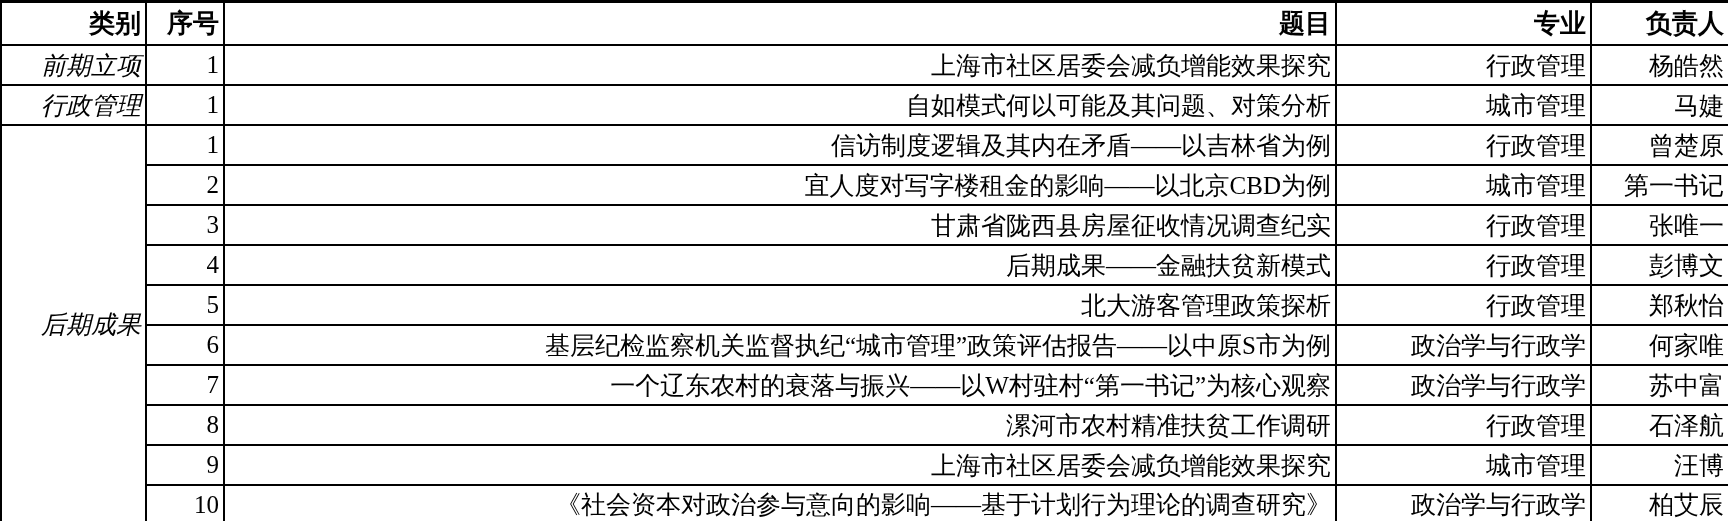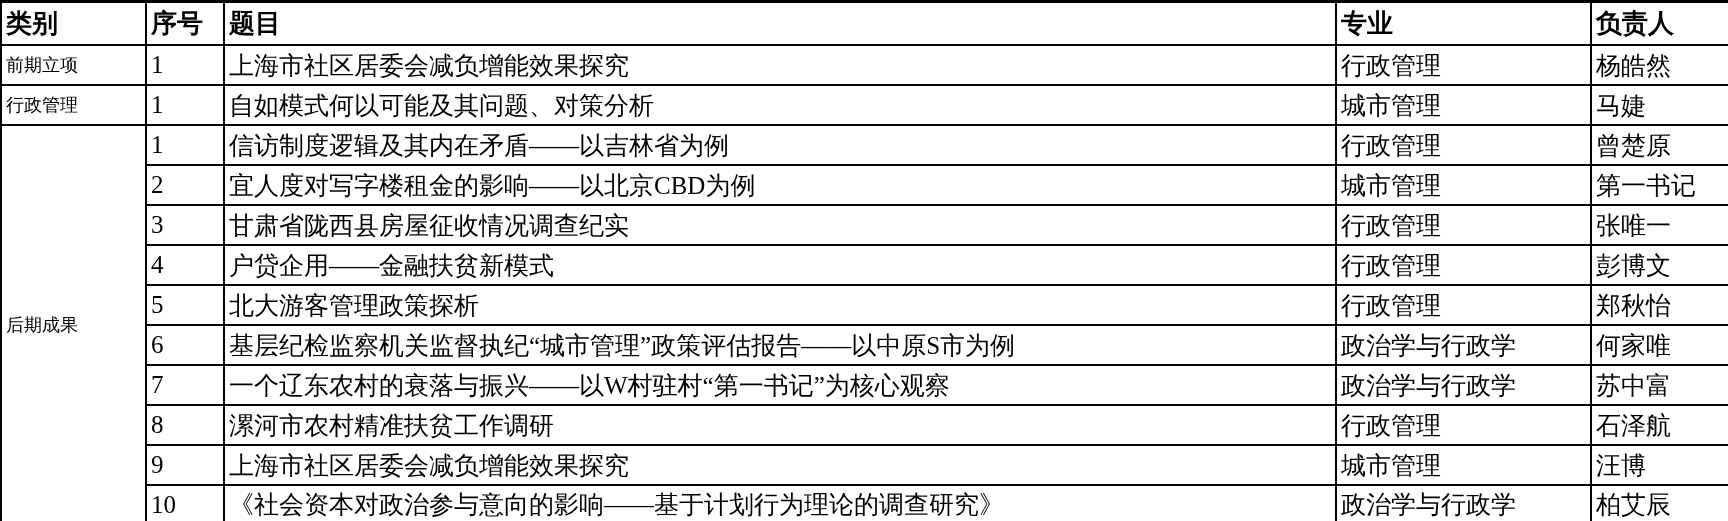--- a/index.html
+++ b/index.html
@@ -19,40 +19,41 @@
     width: 1728px;
     height: 521px;
     font-family: "Liberation Serif", "DejaVu Serif", serif;
     font-size: 25px;
     color: #000000;
     background: #ffffff;
   }
   table.project-table th,
   table.project-table td {
     border: 2px solid #000000;
-    text-align: left;
+    text-align: right;
     vertical-align: middle;
     padding: 0 4px;
     overflow: hidden;
     white-space: nowrap;
   }
   table.project-table {
     border-top: 3px solid #000000;
     border-bottom: 3px solid #000000;
   }
   table.project-table thead th {
     font-weight: bold;
     font-size: 26px;
     height: 41px;
   }
   table.project-table tbody tr {
     height: 40px;
   }
   table.project-table td.cat {
-    font-size: 18px;
+    font-size: 25px;
+    font-style: italic;
   }
 </style>
 </head>
 <body>
 
 <div class="page">
   <table class="project-table">
     <colgroup>
       <col style="width:145px">
       <col style="width:78px">
@@ -98,21 +99,21 @@
           <td>第一书记</td>
         </tr>
         <tr>
           <td>3</td>
           <td>甘肃省陇西县房屋征收情况调查纪实</td>
           <td>行政管理</td>
           <td>张唯一</td>
         </tr>
         <tr>
           <td>4</td>
-          <td>户贷企用——金融扶贫新模式</td>
+          <td>后期成果——金融扶贫新模式</td>
           <td>行政管理</td>
           <td>彭博文</td>
         </tr>
         <tr>
           <td>5</td>
           <td>北大游客管理政策探析</td>
           <td>行政管理</td>
           <td>郑秋怡</td>
         </tr>
         <tr>

